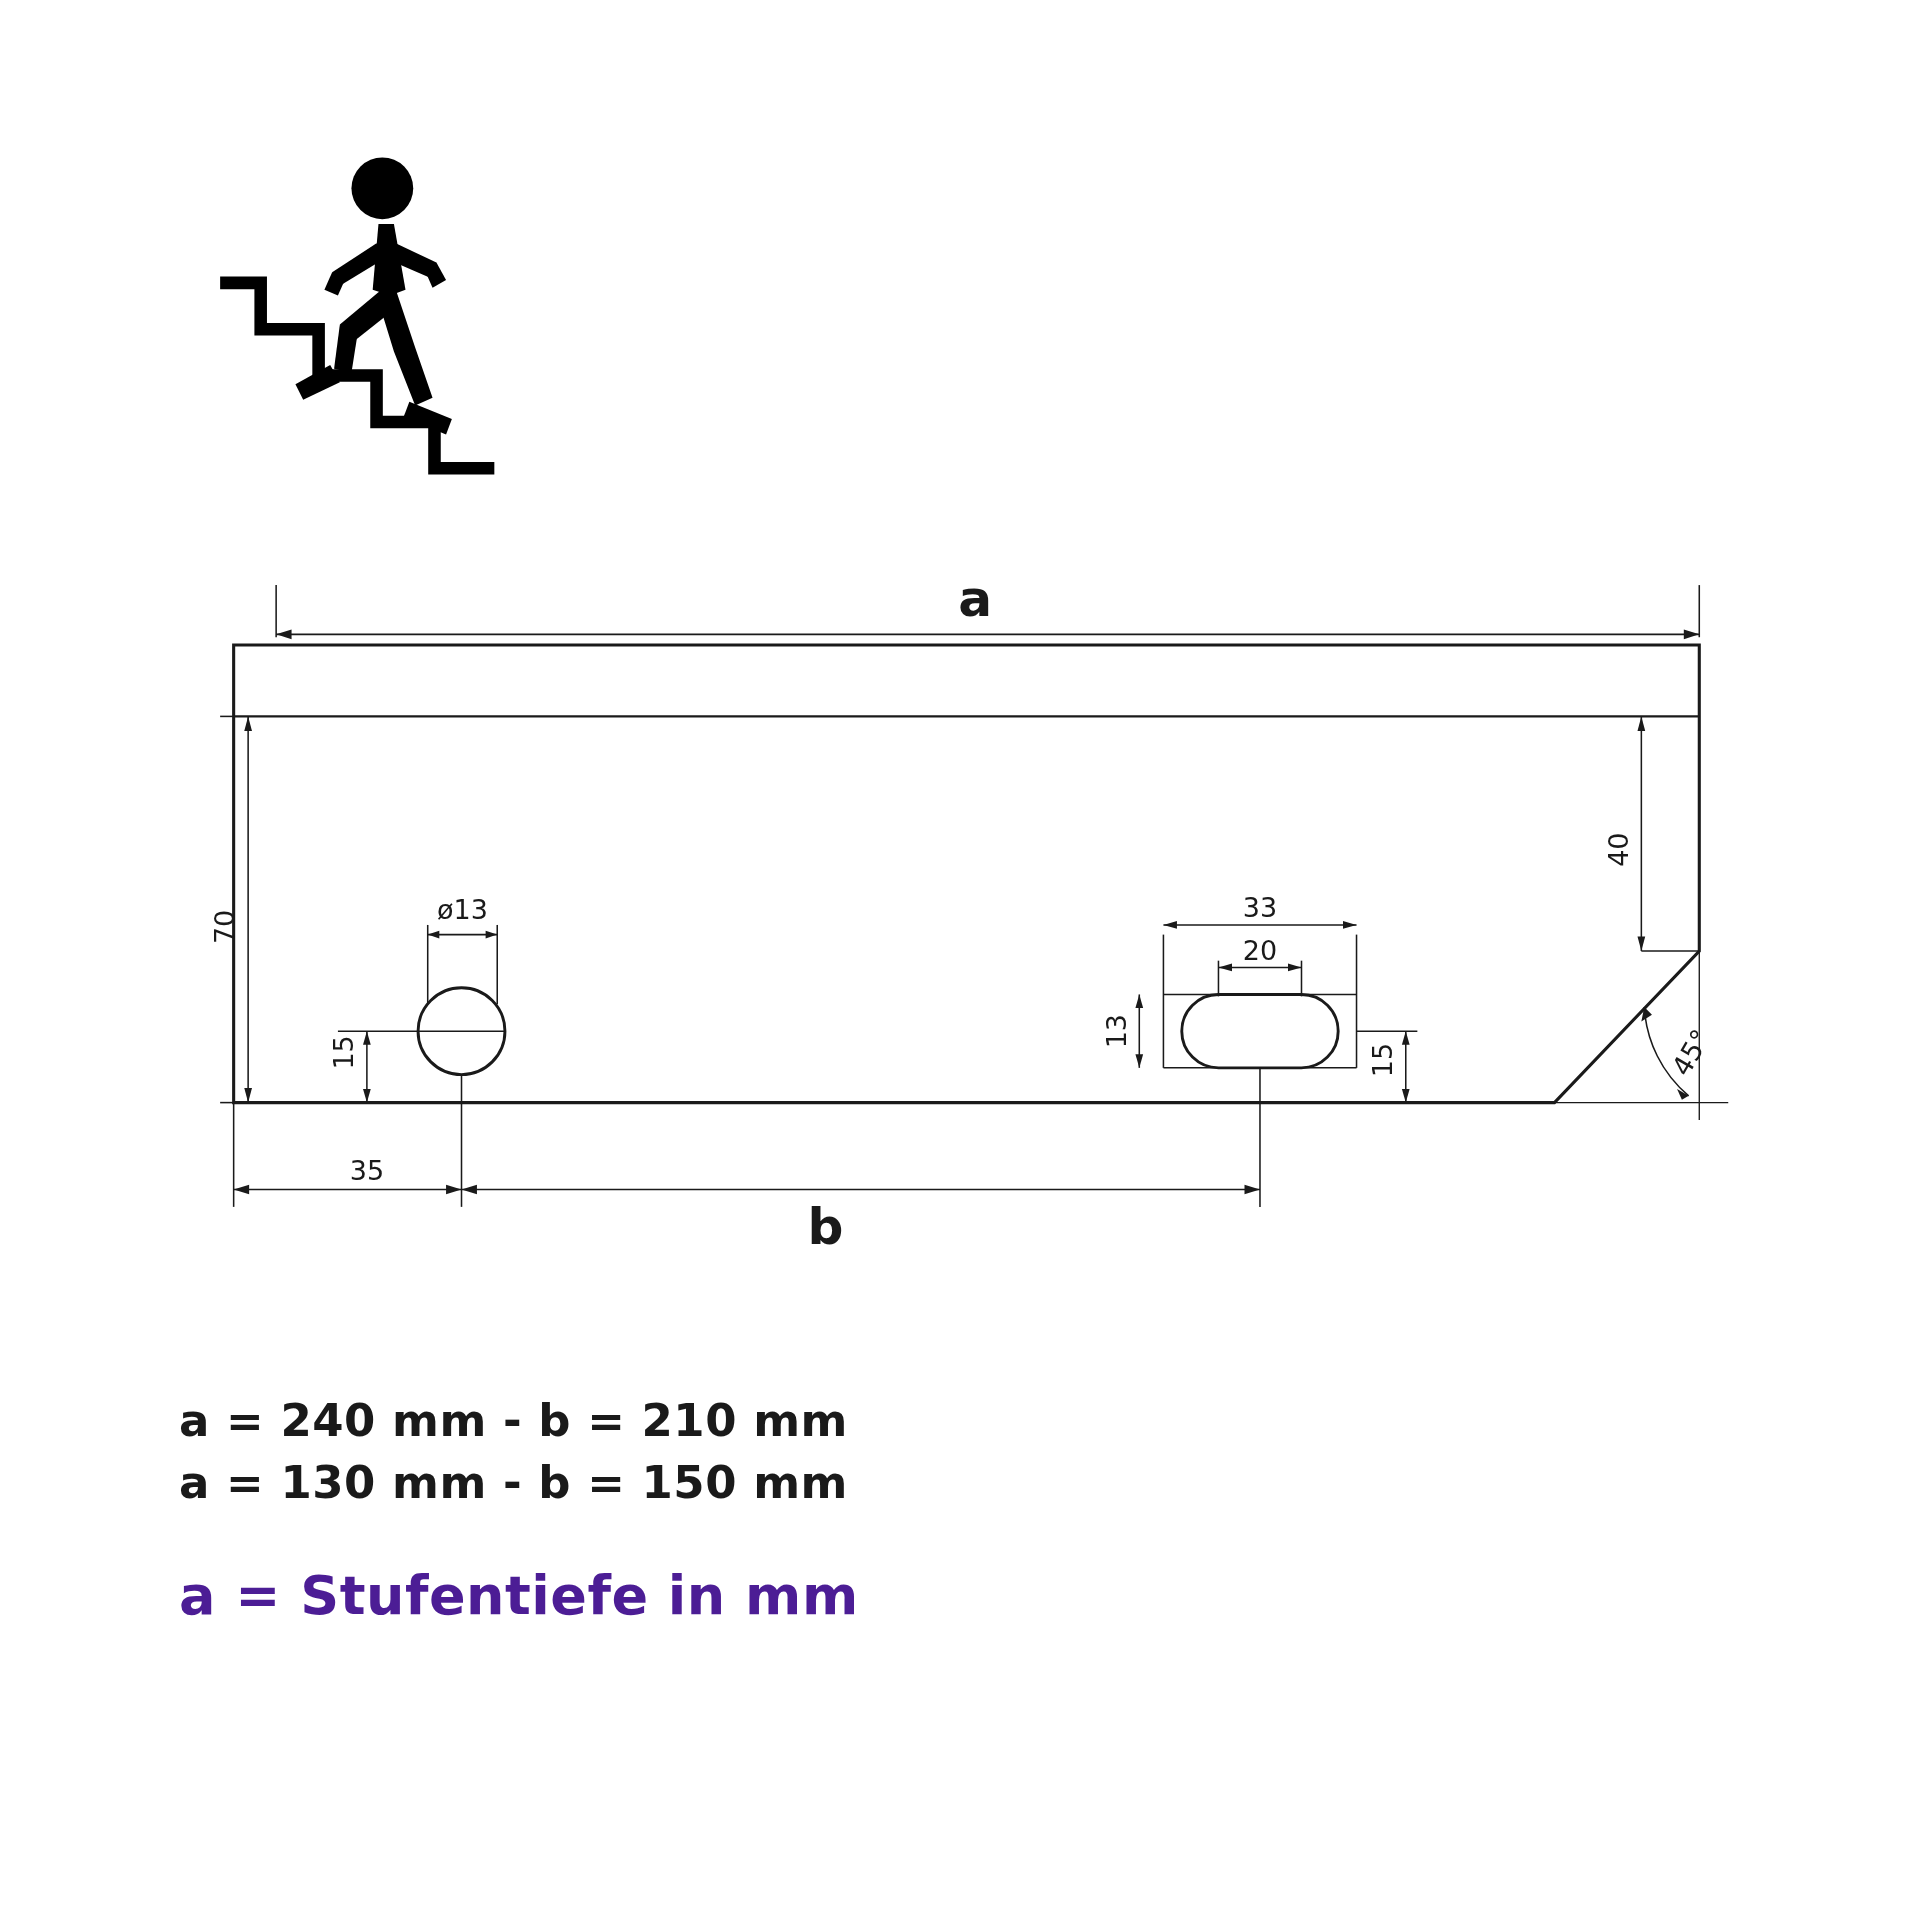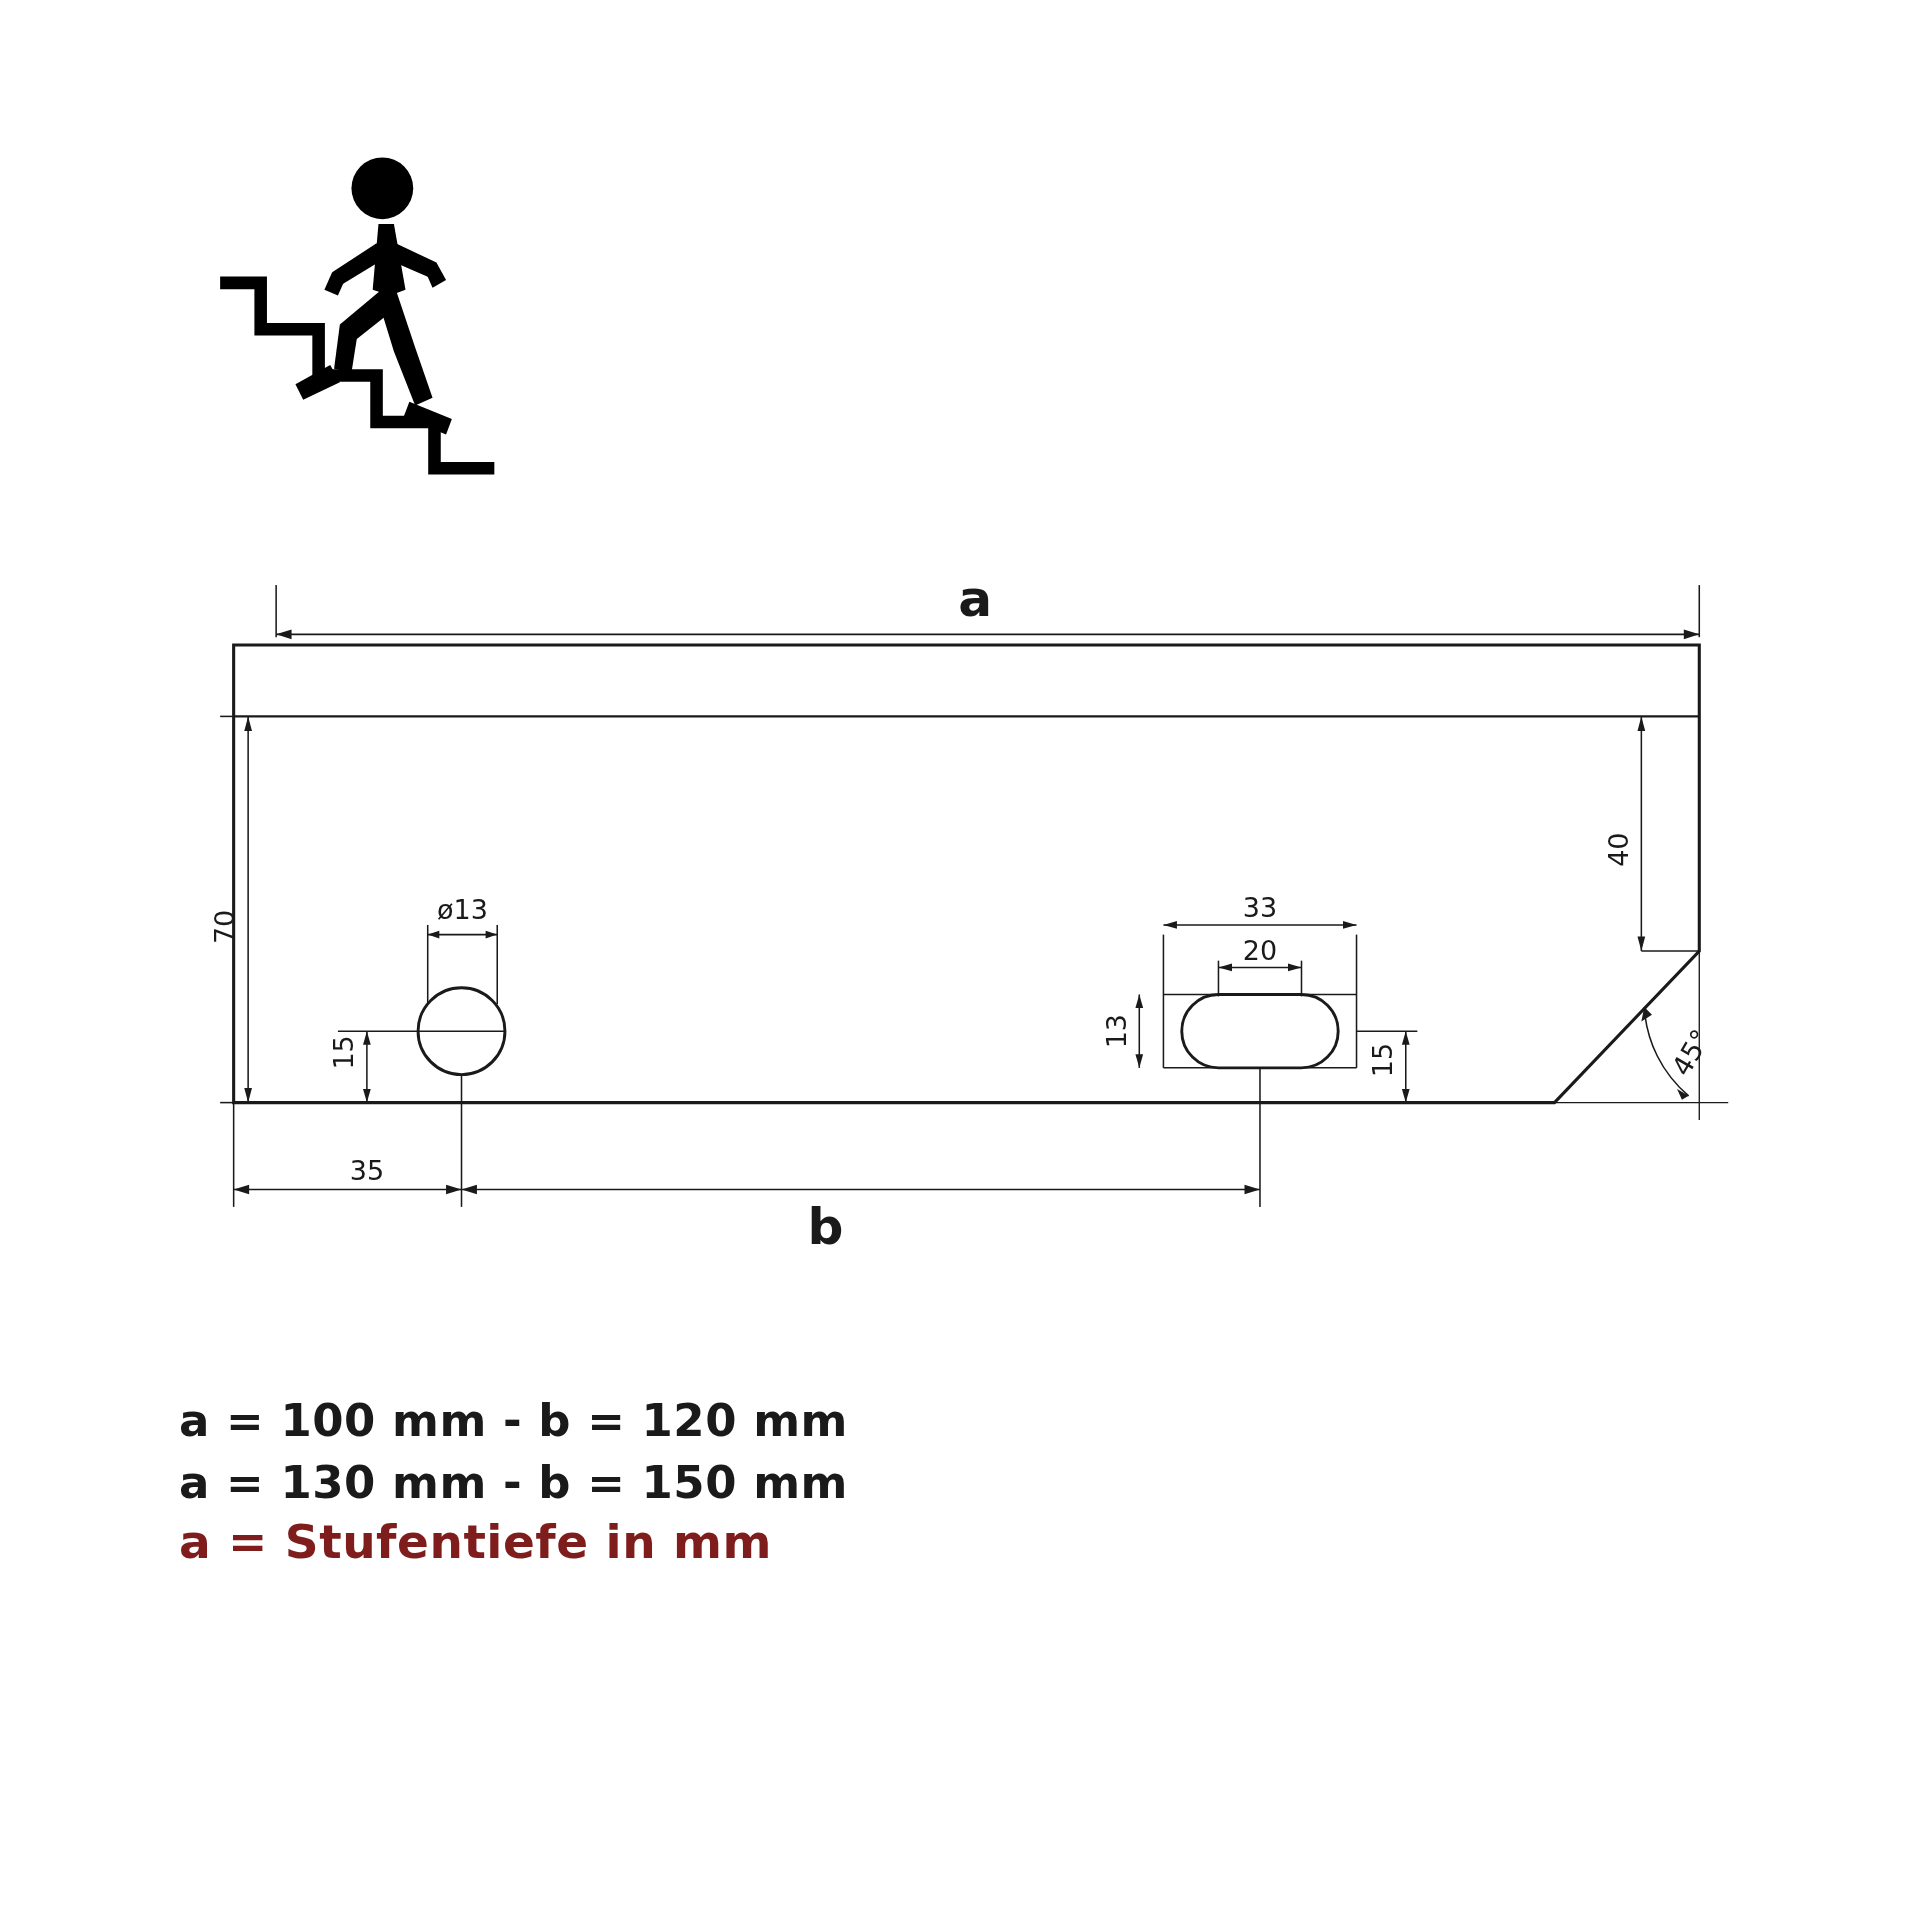--- a/index.html
+++ b/index.html
@@ -38,25 +38,26 @@
   .legend-line {
     font-family: "DejaVu Sans", sans-serif;
     font-weight: bold;
     font-size: 45px;
     letter-spacing: 0.5px;
     line-height: 62px;
     color: #1a1a1a;
     white-space: pre;
   }
   .legend-caption {
+    margin-top: 50px;
     font-family: "DejaVu Sans", sans-serif;
     font-weight: bold;
-    font-size: 47px;
+    font-size: 54px;
     letter-spacing: 0.5px;
-    color: #7f1d1d;
+    color: #4c1d95;
     white-space: pre;
   }
 </style>
 </head>
 <body>
 
 <div id="stage">
 
   <svg class="drawing" viewBox="0 0 2000 2000" xmlns="http://www.w3.org/2000/svg">
 
@@ -211,19 +212,19 @@
     <text x="0" y="0" transform="translate(1166,1068) rotate(-90)" text-anchor="middle" font-family="DejaVu Sans, sans-serif" font-size="28" fill="#1a1a1a">13</text>
 
     <text x="0" y="0" transform="translate(366,1090) rotate(-90)" text-anchor="middle" font-family="DejaVu Sans, sans-serif" font-size="28" fill="#1a1a1a">15</text>
 
     <text x="0" y="0" transform="translate(1442,1098) rotate(-90)" text-anchor="middle" font-family="DejaVu Sans, sans-serif" font-size="28" fill="#1a1a1a">15</text>
 
     <text x="380" y="1222" text-anchor="middle" font-family="DejaVu Sans, sans-serif" font-size="28" fill="#1a1a1a">35</text>
   </svg>
 
   <div class="legend">
-    <div class="legend-line">a = 100 mm - b = 120 mm</div>
+    <div class="legend-line">a = 240 mm - b = 210 mm</div>
     <div class="legend-line">a = 130 mm - b = 150 mm</div>
     <div class="legend-caption">a = Stufentiefe in mm</div>
   </div>
 
 </div>
 
 
 </body></html>

